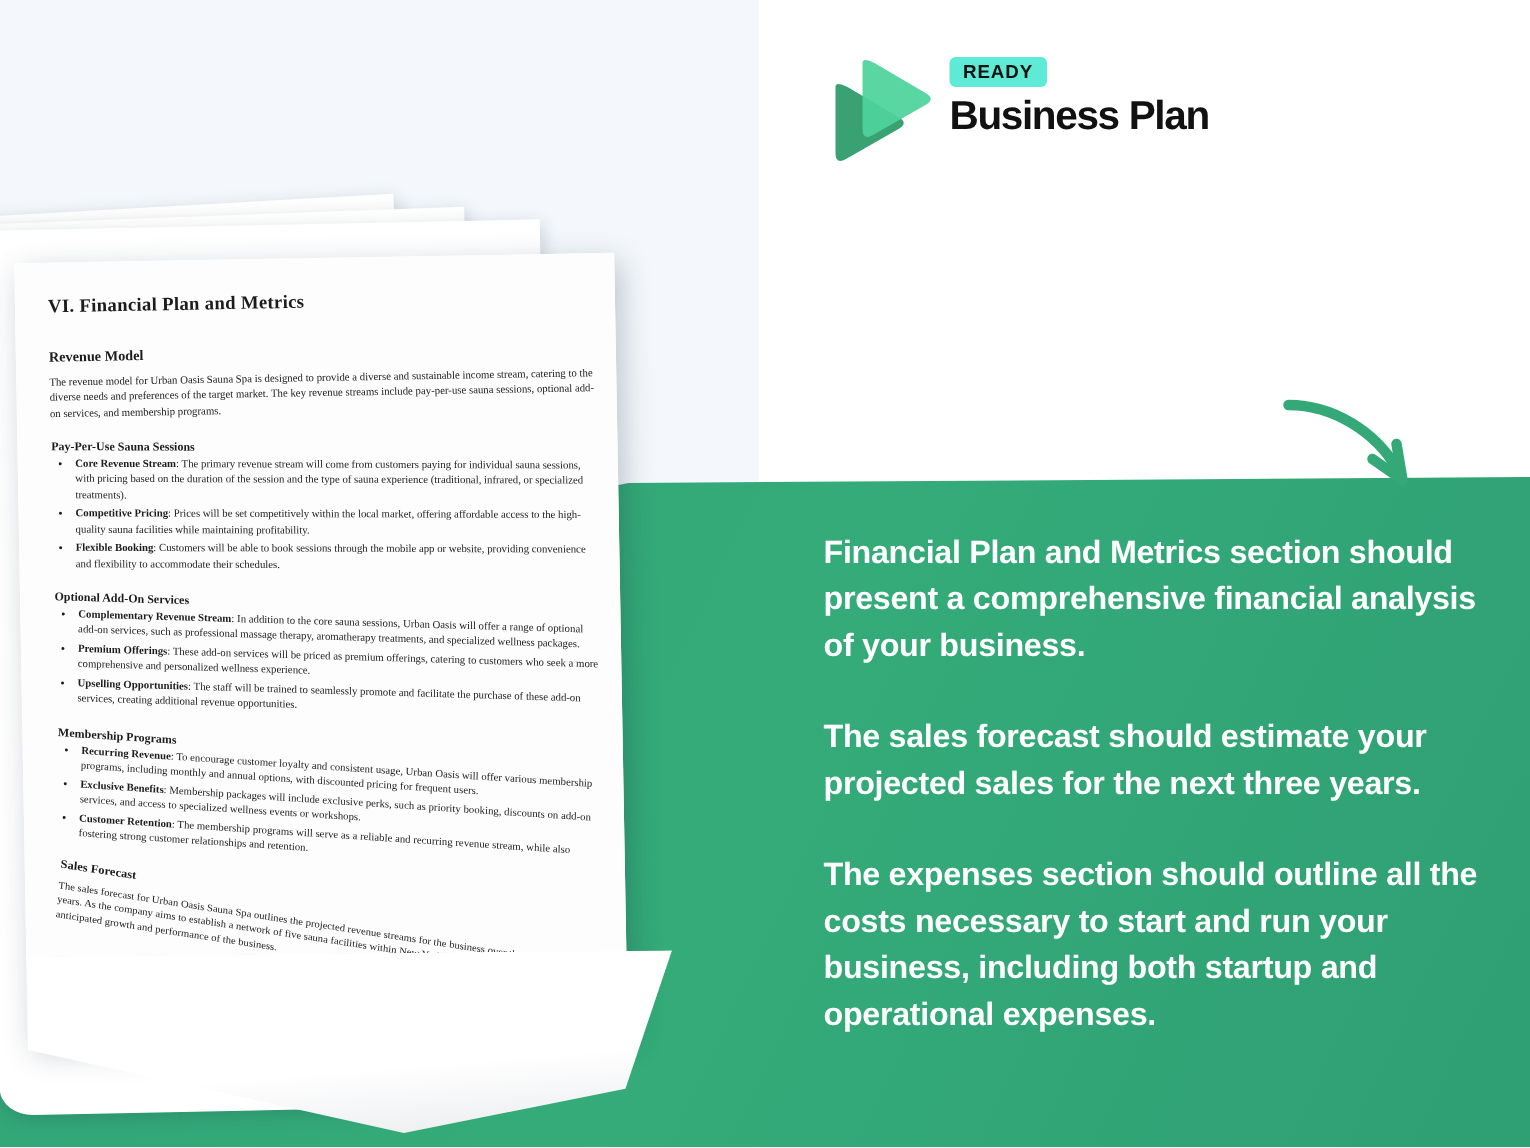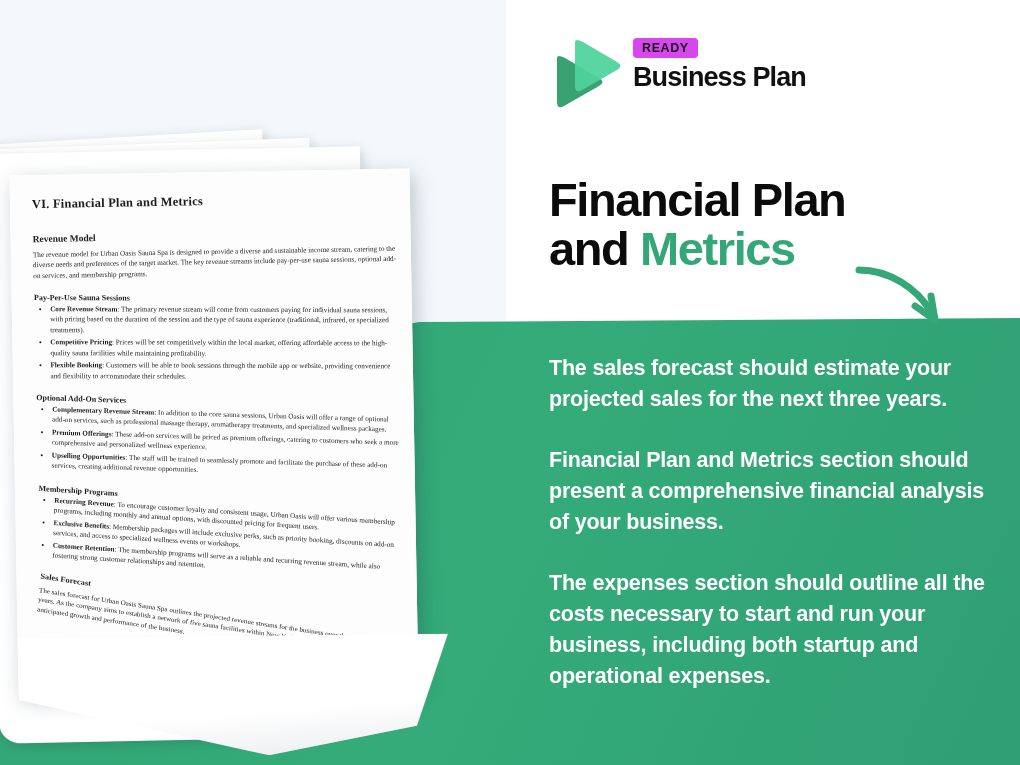--- a/index.html
+++ b/index.html
@@ -93,21 +93,21 @@
   .w2{transform:rotate(1.6deg) skewY(1.1deg);}
   .w3{transform:rotate(2.9deg) skewY(1.8deg) scaleY(.98);}
   .w5{transform:rotate(6.4deg) skewY(3.2deg) scaleY(.92) scaleX(.99);}
   .blk{transform-origin:left center;}
 
   
   .logo{position:absolute;left:549px;top:34px;width:360px;height:82px;}
   .logo-mark{position:absolute;left:0;top:2px;width:72px;height:76px;}
   .logo-text{position:absolute;left:84px;top:4px;}
   .ready-badge{
-    display:inline-block;background:#d946ef;color:#111111;
+    display:inline-block;background:#5eead4;color:#111111;
     font-size:12.5px;font-weight:bold;letter-spacing:.6px;
     padding:3px 9px 3px 9px;border-radius:4px;
   }
   .brand{
     display:block;margin-top:4px;color:#111111;
     font-size:27px;font-weight:bold;letter-spacing:-.9px;
   }
 
   
   .headline{
@@ -214,31 +214,27 @@
         <path d="M8 22 L8 66 Q8 74 15 70 L50 50 Q57 46 50 42 L16 22 Q8 18 8 22 Z" fill="#3aa173"></path>
         <path d="M26 6 L26 50 Q26 58 33 54 L68 34 Q75 30 68 26 L34 6 Q26 2 26 6 Z" fill="#4dd39b" opacity="0.93"></path>
       </svg>
     </div>
     <div class="logo-text">
       <span class="ready-badge">READY</span>
       <span class="brand">Business Plan</span>
     </div>
   </div>
 
-  <div class="headline">
-    <span>Financial Plan</span><br>
-    <span>and </span><span class="accent">Metrics</span>
-  </div>
 
   <div class="arrow">
     <svg viewBox="0 0 110 80" width="110" height="80" xmlns="http://www.w3.org/2000/svg">
       <path d="M4 12 C 34 12, 62 30, 76 54" stroke="#35a878" stroke-width="7" fill="none" stroke-linecap="round"></path>
       <path d="M60 48 L80 62 L76 38" stroke="#35a878" stroke-width="7" fill="none" stroke-linecap="round" stroke-linejoin="round"></path>
     </svg>
   </div>
 
   <div class="panel-copy">
+    <p>Financial Plan and Metrics section should present a comprehensive financial analysis of your business.</p>
     <p>The sales forecast should estimate your projected sales for the next three years.</p>
-    <p>Financial Plan and Metrics section should present a comprehensive financial analysis of your business.</p>
     <p>The expenses section should outline all the costs necessary to start and run your business, including both startup and operational expenses.</p>
   </div>
 
 </div>
 
 </body></html>

